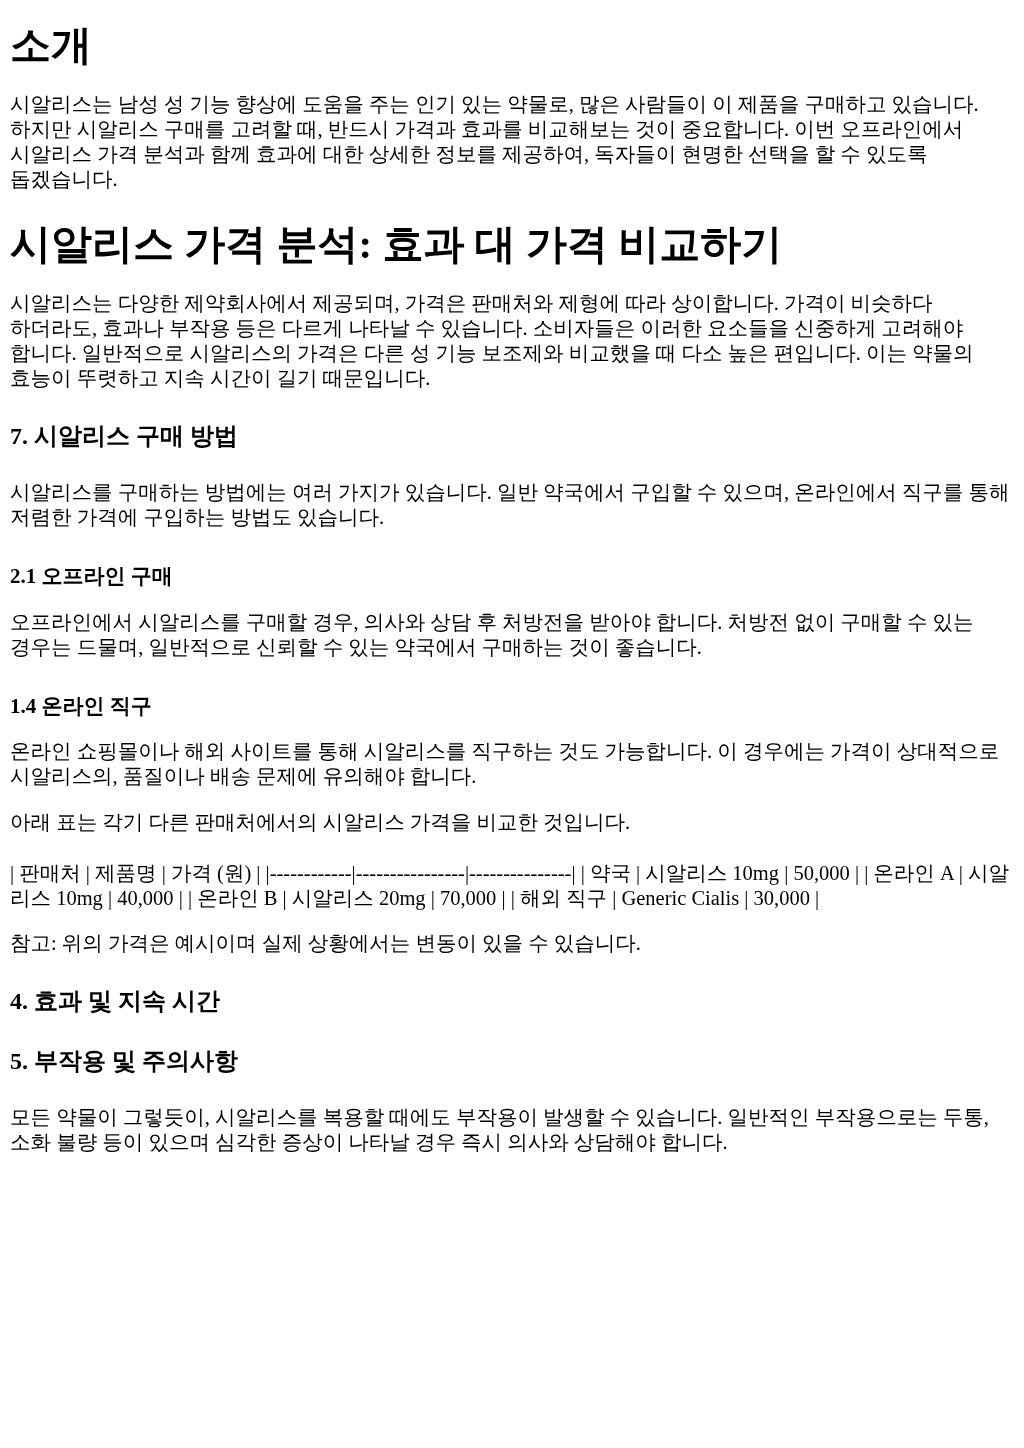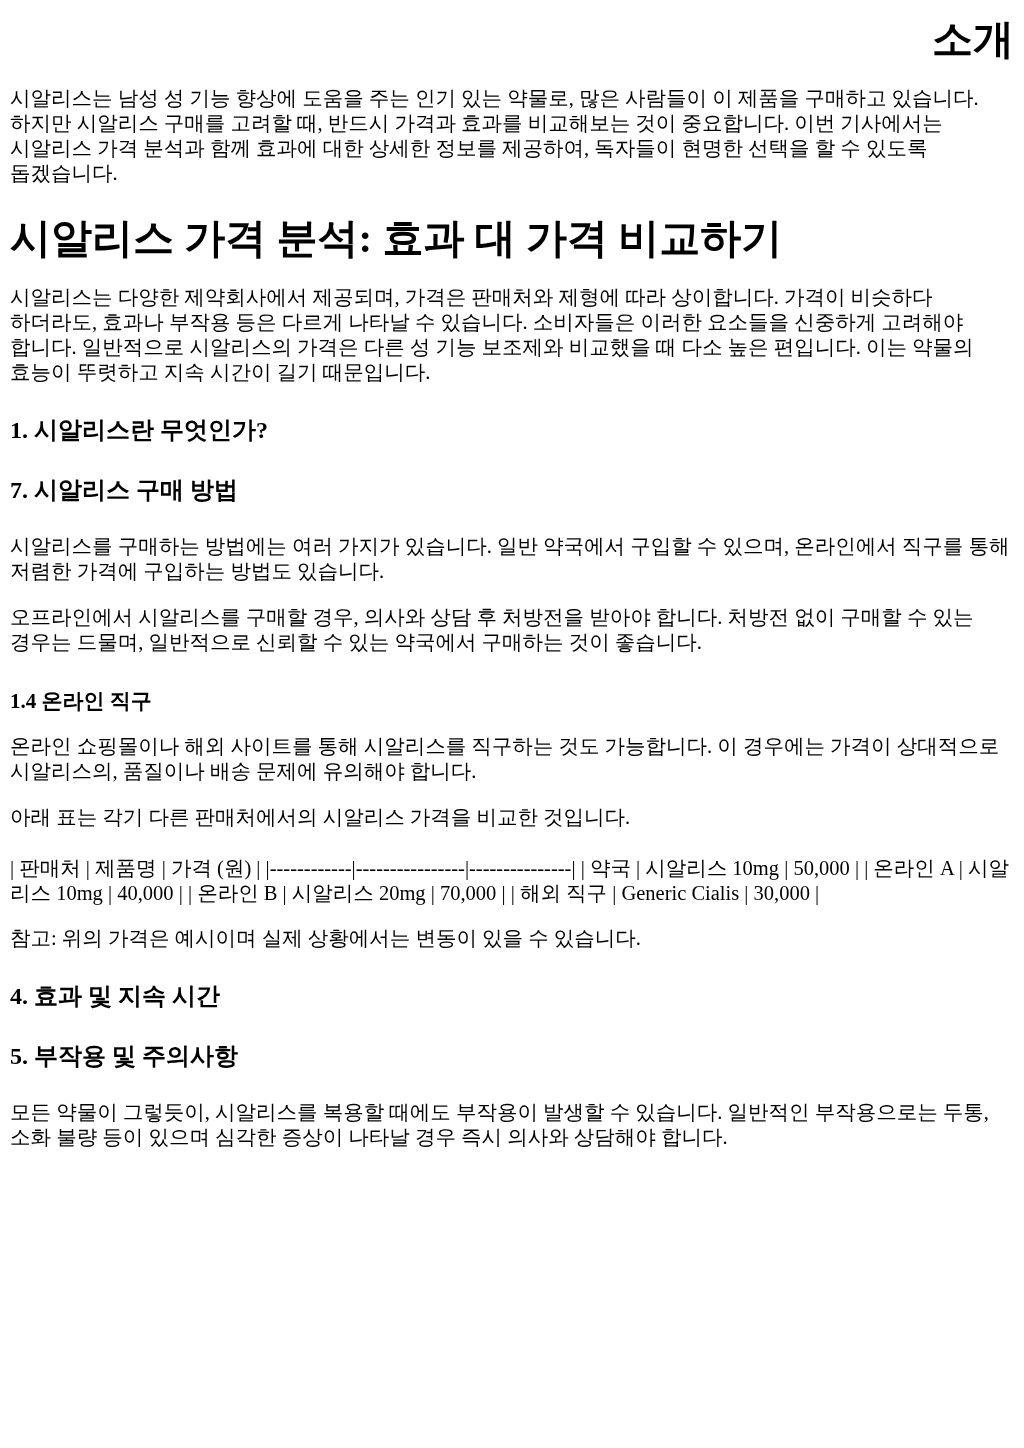--- a/index.html
+++ b/index.html
@@ -26,22 +26,21 @@
     font-weight: normal;
   }
   h1 {
     font-size: 41px;
     line-height: 48px;
     font-weight: bold;
     margin: 28px 0 23px 0;
     letter-spacing: 0;
   }
   h1.first {
-    margin-top: 6px;
-    text-align: right;
+    margin-top: 12px;
   }
   h3 {
     font-size: 24px;
     line-height: 29px;
     font-weight: bold;
     margin: 31px 0 29px 0;
   }
   h4 {
     font-size: 21px;
     line-height: 25px;
@@ -59,30 +58,30 @@
     word-break: normal;
     margin-top: 26px;
   }
 </style>
 </head>
 <body>
 
 <div class="page">
 
   <h1 class="first">소개</h1>
-  <p>시알리스는 남성 성 기능 향상에 도움을 주는 인기 있는 약물로, 많은 사람들이 이 제품을 구매하고 있습니다. 하지만 시알리스 구매를 고려할 때, 반드시 가격과 효과를 비교해보는 것이 중요합니다. 이번 기사에서는 시알리스 가격 분석과 함께 효과에 대한 상세한 정보를 제공하여, 독자들이 현명한 선택을 할 수 있도록 돕겠습니다.</p>
+  <p>시알리스는 남성 성 기능 향상에 도움을 주는 인기 있는 약물로, 많은 사람들이 이 제품을 구매하고 있습니다. 하지만 시알리스 구매를 고려할 때, 반드시 가격과 효과를 비교해보는 것이 중요합니다. 이번 오프라인에서 시알리스 가격 분석과 함께 효과에 대한 상세한 정보를 제공하여, 독자들이 현명한 선택을 할 수 있도록 돕겠습니다.</p>
 
   <h1>시알리스 가격 분석: 효과 대 가격 비교하기</h1>
   <p>시알리스는 다양한 제약회사에서 제공되며, 가격은 판매처와 제형에 따라 상이합니다. 가격이 비슷하다 하더라도, 효과나 부작용 등은 다르게 나타날 수 있습니다. 소비자들은 이러한 요소들을 신중하게 고려해야 합니다. 일반적으로 시알리스의 가격은 다른 성 기능 보조제와 비교했을 때 다소 높은 편입니다. 이는 약물의 효능이 뚜렷하고 지속 시간이 길기 때문입니다.</p>
 
-  <h3>1. 시알리스란 무엇인가?</h3>
 
   <h3>7. 시알리스 구매 방법</h3>
   <p>시알리스를 구매하는 방법에는 여러 가지가 있습니다. 일반 약국에서 구입할 수 있으며, 온라인에서 직구를 통해 저렴한 가격에 구입하는 방법도 있습니다.</p>
 
+  <h4>2.1 오프라인 구매</h4>
   <p>오프라인에서 시알리스를 구매할 경우, 의사와 상담 후 처방전을 받아야 합니다. 처방전 없이 구매할 수 있는 경우는 드물며, 일반적으로 신뢰할 수 있는 약국에서 구매하는 것이 좋습니다.</p>
 
   <h4>1.4 온라인 직구</h4>
   <p>온라인 쇼핑몰이나 해외 사이트를 통해 시알리스를 직구하는 것도 가능합니다. 이 경우에는 가격이 상대적으로 시알리스의, 품질이나 배송 문제에 유의해야 합니다.</p>
 
   <p>아래 표는 각기 다른 판매처에서의 시알리스 가격을 비교한 것입니다.</p>
   <p class="table-raw">| 판매처 | 제품명 | 가격 (원) | |------------|----------------|---------------| | 약국 | 시알리스 10mg | 50,000 | | 온라인 A | 시알리스 10mg | 40,000 | | 온라인 B | 시알리스 20mg | 70,000 | | 해외 직구 | Generic Cialis | 30,000 |</p>
   <p>참고: 위의 가격은 예시이며 실제 상황에서는 변동이 있을 수 있습니다.</p>
 
   <h3>4. 효과 및 지속 시간</h3>

